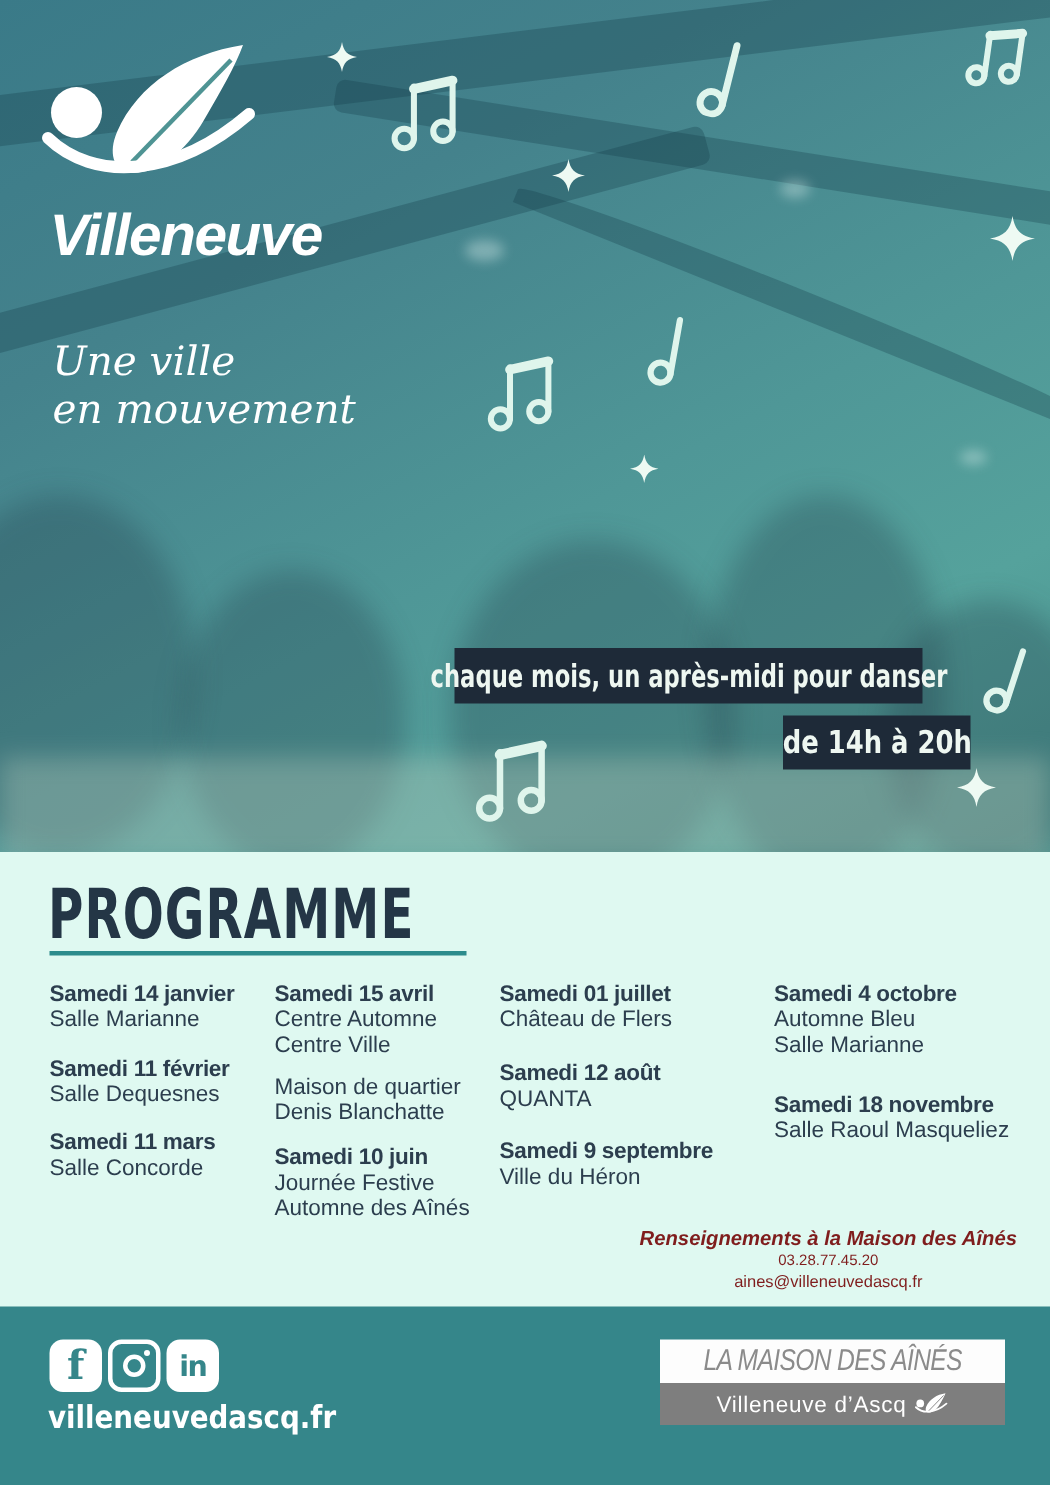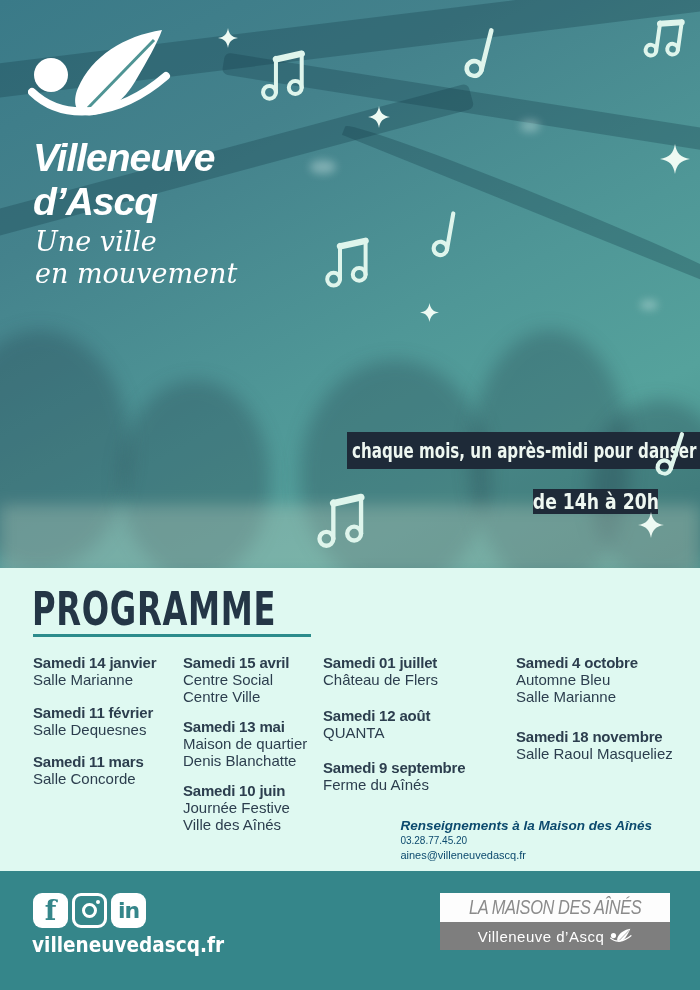--- a/index.html
+++ b/index.html
@@ -43,60 +43,60 @@
 
   
   .title-block { position:absolute; right:43px; top:74px; text-align:right; }
   .title-line {
     display:block; color:#e5f8ee; font-family:"DejaVu Sans", sans-serif;
     font-weight:bold; font-size:62px; line-height:70px; white-space:nowrap;
     transform:scaleX(.70); transform-origin:right center; letter-spacing:0px;
   }
   
   .banner { position:absolute; background:#1e2a38; display:flex; align-items:center; justify-content:center; }
-  .banner-1 { left:303px; top:432px; width:354px; height:37px;margin-left:44px; }
-  .banner-2 { left:533px; top:477px; width:125px; height:25px;margin-top:12px; }
+  .banner-1 { left:303px; top:432px; width:312px; height:37px; }
+  .banner-2 { left:522px; top:477px; width:125px; height:36px; }
   .banner span { color:#eef7f1; font-family:"DejaVu Sans", sans-serif; font-weight:bold;
     font-size:21px; white-space:nowrap; display:inline-block; transform:scaleX(.72); }
   .banner-2 span { transform:scaleX(.82); }
 
   
   .deco { position:absolute; }
 
   
   .program { position:absolute; left:0; top:568px; width:700px; height:303px; background:#dff9f1; }
   .program-heading {
     position:absolute; left:32px; top:14px; color:#243646;
     font-family:"DejaVu Sans", sans-serif; font-weight:bold; font-size:46px;
     transform:scaleX(.70); transform-origin:left center; letter-spacing:1px; white-space:nowrap;
   }
   .heading-rule { position:absolute; left:33px; top:66px; width:278px; height:3px; background:#2c8c8c; }
   .pcol { position:absolute; top:85px; color:#2c3e4e; }
   .pcol1 { left:33px;  width:150px; }
   .pcol2 { left:183px; width:155px; }
-  .pcol3 { left:323px; width:168px; }
+  .pcol3 { left:333px; width:168px; }
   .pcol4 { left:516px; width:172px; }
   .event { margin-bottom:14px; }
   .pcol2 .event { margin-bottom:12px; }
   .pcol3 .event { margin-bottom:17px; }
   .pcol4 .event { margin-bottom:22px; }
   .event-date { font-weight:bold; font-size:15px; line-height:19px; letter-spacing:-0.2px; }
   .event-venue { font-size:15px; line-height:16.5px; }
-  .contact { position:absolute; right:48px; top:250px; text-align:left; color:#0c4a6e; }
+  .contact { position:absolute; right:22px; top:250px; text-align:center; color:#7f1d1d; }
   .contact-label { font-weight:bold; font-style:italic; font-size:13.5px; line-height:15px; }
   .contact-phone { font-size:10px; line-height:15px; }
   .contact-email { font-size:11px; line-height:15px; }
 
   
   .footer { position:absolute; left:0; top:871px; width:700px; height:119px; background:#35868a; }
   .social-row { position:absolute; left:33px; top:22px; display:flex; gap:4px; }
   .sicon { width:35px; height:35px; border-radius:9px; display:flex; align-items:center; justify-content:center; }
   .sicon-solid { background:#fff; color:#35868a; font-family:"DejaVu Sans", sans-serif; font-weight:bold; }
   .fb-glyph { font-size:27px; line-height:35px; font-family:"DejaVu Serif", serif; font-weight:bold; }
-  .li-glyph { font-size:22px; letter-spacing:-1px; }
+  .li-glyph { font-size:19px; letter-spacing:-1px; }
   .sicon-outline { border:3px solid #fff; position:relative; }
   .ig-lens { width:15px; height:15px; border:3px solid #fff; border-radius:50%; }
   .ig-dot { position:absolute; right:4px; top:4px; width:4px; height:4px; border-radius:50%; background:#fff; }
   .website { position:absolute; left:32px; top:62px; color:#fff;
     font-family:"DejaVu Sans", sans-serif; font-weight:bold; font-size:21px;
     transform:scaleX(.88); transform-origin:left center; letter-spacing:0; }
   .badge { position:absolute; left:440px; top:22px; width:230px; height:67px; }
   .badge-top { height:29px; background:#fdfdfd; display:flex; align-items:center; justify-content:center; }
   .badge-title { color:#8b8b8b; font-style:italic; font-size:20px; white-space:nowrap;
     transform:scaleX(.82); letter-spacing:-0.5px; }
@@ -124,21 +124,20 @@
     <div class="floor"></div>
 
     <svg class="logo-mark" width="145" height="110" viewBox="0 0 145 110">
       <circle cx="23" cy="49" r="17" fill="#ffffff"></circle>
       <path d="M134 4 C 96 10, 64 30, 50 62 C 44 76, 48 87, 57 89 C 73 92, 95 77, 108 54 C 119 35, 129 18, 134 4 Z" fill="#ffffff"></path>
       <line x1="126" y1="14" x2="60" y2="82" stroke="#4f9494" stroke-width="3"></line>
       <path d="M4 66 C 34 95, 88 93, 138 50" stroke="#ffffff" stroke-width="8" fill="none" stroke-linecap="round"></path>
     </svg>
     <div class="logo-name">
       <div>Villeneuve</div>
-      <div>d’Ascq</div>
     </div>
     <div class="logo-tagline">
       <div>Une ville</div>
       <div>en mouvement</div>
     </div>
 
 
     <div class="banner banner-1">
       <span>chaque mois, un après-midi pour danser</span>
     </div>
@@ -233,47 +232,46 @@
       </div>
       <div class="event">
         <div class="event-date">Samedi 11 mars</div>
         <div class="event-venue">Salle Concorde</div>
       </div>
     </div>
 
     <div class="pcol pcol2">
       <div class="event">
         <div class="event-date">Samedi 15 avril</div>
-        <div class="event-venue">Centre Social</div>
+        <div class="event-venue">Centre Automne</div>
         <div class="event-venue">Centre Ville</div>
       </div>
       <div class="event">
-        <div class="event-date">Samedi 13 mai</div>
         <div class="event-venue">Maison de quartier</div>
         <div class="event-venue">Denis Blanchatte</div>
       </div>
       <div class="event">
         <div class="event-date">Samedi 10 juin</div>
         <div class="event-venue">Journée Festive</div>
-        <div class="event-venue">Ville des Aînés</div>
+        <div class="event-venue">Automne des Aînés</div>
       </div>
     </div>
 
     <div class="pcol pcol3">
       <div class="event">
         <div class="event-date">Samedi 01 juillet</div>
         <div class="event-venue">Château de Flers</div>
       </div>
       <div class="event">
         <div class="event-date">Samedi 12 août</div>
         <div class="event-venue">QUANTA</div>
       </div>
       <div class="event">
         <div class="event-date">Samedi 9 septembre</div>
-        <div class="event-venue">Ferme du Aînés</div>
+        <div class="event-venue">Ville du Héron</div>
       </div>
     </div>
 
     <div class="pcol pcol4">
       <div class="event">
         <div class="event-date">Samedi 4 octobre</div>
         <div class="event-venue">Automne Bleu</div>
         <div class="event-venue">Salle Marianne</div>
       </div>
       <div class="event">

